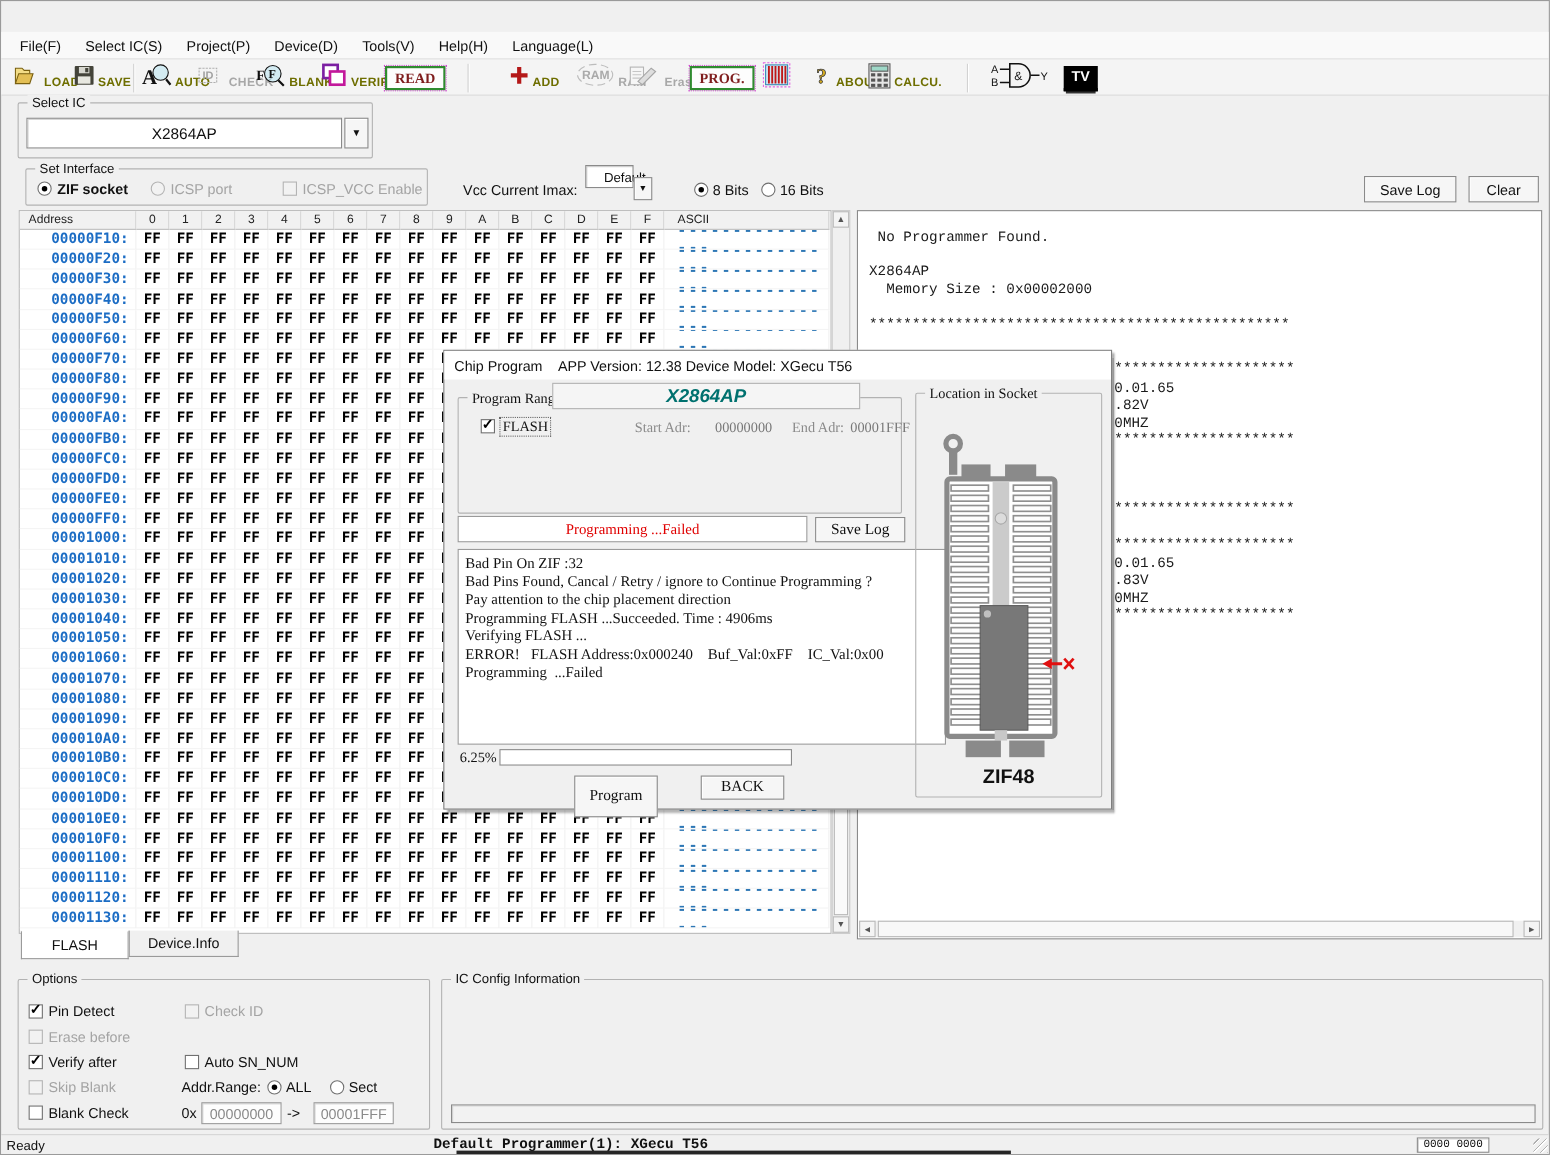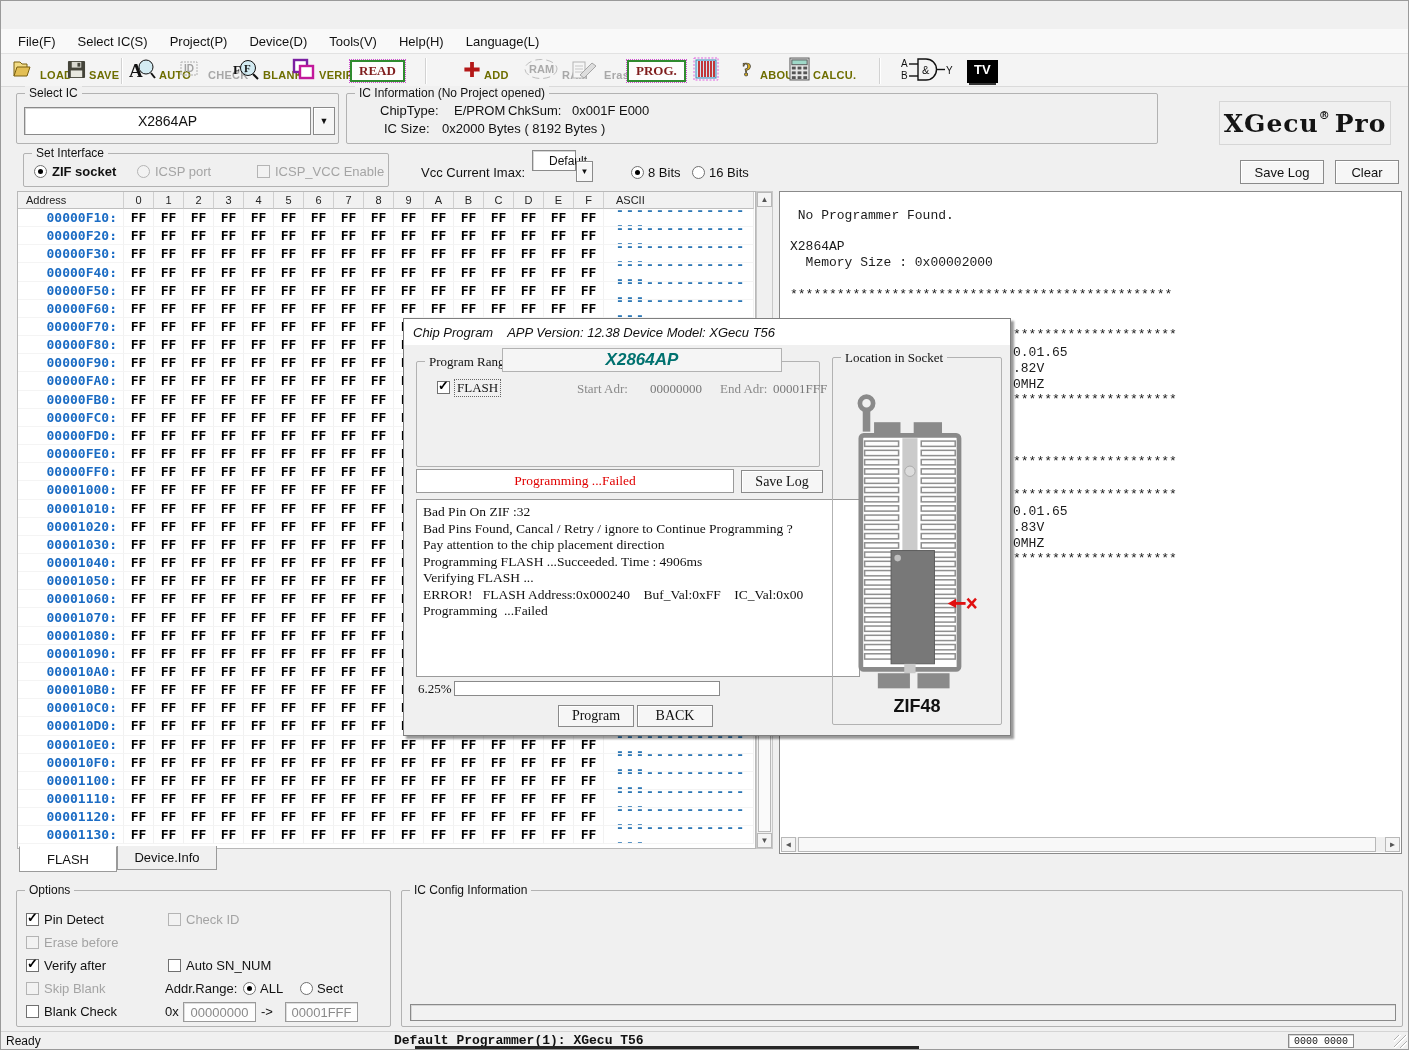--- a/index.html
+++ b/index.html
@@ -75,21 +75,21 @@
                border:1px solid #9a9a9a; border-top:1px solid #fff; }
   #tab-device { left:116px; top:845px; width:100px; height:24px; background:#f0f0f0;
                 border:1px solid #9a9a9a; border-top:none; }
   .opt-input { position:absolute; border:1px solid #9a9a9a; background:#fdfdfd; box-shadow:inset 1px 1px 0 #dcdcdc;
                font-size:13px; color:#8a8a8a; display:flex; align-items:center; justify-content:center; }
 
   
   #dialog { left:402px; top:317px; width:608px; height:418px; background:#f0f0f0;
             border:1px solid #7f7f7f; box-shadow:3px 3px 2px rgba(0,0,0,0.4); }
   #dialog-title { position:absolute; left:0; top:0; width:100%; height:26px; background:#fff;
-                  display:flex; align-items:center; padding-left:9px; font-size:13px; gap:14px;font-style:italic; }
+                  display:flex; align-items:center; padding-left:9px; font-size:13px; gap:14px; }
   .dser { font-family:"Liberation Serif", serif; }
   #chip-name-box { position:absolute; left:98px; top:29px; width:280px; height:24px; background:#f5f5f5;
                    border:1px solid #b2b2b2; display:flex; align-items:center; justify-content:center;
                    font-weight:bold; font-style:italic; font-size:17px; color:#00716f; z-index:3; }
   #dlog { position:absolute; left:12px; top:180px; width:444px; height:178px; background:#fff;
           border:1px solid #9a9a9a; font-family:"Liberation Serif", serif; font-size:13.5px;
           line-height:16.5px; padding:4px 6px; white-space:pre; overflow:hidden; }
   #dstatus { position:absolute; left:12px; top:150px; width:318px; height:24px; background:#fff;
              border:1px solid #9a9a9a; display:flex; align-items:center; justify-content:center;
              font-family:"Liberation Serif", serif; font-size:13.5px; color:#e00000; }
@@ -257,35 +257,21 @@
     </div>
 
   <div class="group" style="left:15px; top:92px; width:323px; height:51px;">
     <span class="glabel">Select IC</span>
     <div class="abs sunken" style="left:7px; top:13px; width:287px; height:28px; display:flex; align-items:center; justify-content:center; font-size:14px;">X2864AP</div>
     <div class="btn" style="left:296px; top:13px; width:22px; height:28px;">
       <span style="font-size:9px;">▼</span>
     </div>
   </div>
 
-  <div class="group" style="left:345px; top:92px; width:812px; height:51px;">
-    <span class="glabel">IC Information (No Project opened)</span>
-    <span class="lbl" style="left:33px; top:9px;">ChipType:</span>
-    <span class="lbl" style="left:107px; top:9px;">E/PROM</span>
-    <span class="lbl" style="left:161px; top:9px;">ChkSum:</span>
-    <span class="lbl" style="left:225px; top:9px;">0x001F E000</span>
-    <span class="lbl" style="left:37px; top:27px;">IC Size:</span>
-    <span class="lbl" style="left:95px; top:27px;">0x2000 Bytes ( 8192 Bytes )</span>
-  </div>
-
-  <div class="abs" id="logo-panel">
-    <span style="font-size:25px; letter-spacing:1px;">XGecu</span>
-    <span style="font-size:11px; vertical-align:super; position:relative; top:-8px;">®</span>
-    <span style="font-size:25px; letter-spacing:1px; margin-left:5px;">Pro</span>
-  </div>
+
 
   <div class="group" style="left:22px; top:152px; width:366px; height:34px;">
     <span class="glabel">Set Interface</span>
     <span class="radio on" style="left:10px; top:11px;"></span>
     <span class="lbl" style="left:28px; top:10px; font-weight:bold;">ZIF socket</span>
     <span class="radio disabled" style="left:113px; top:11px;"></span>
     <span class="lbl dim" style="left:131px; top:10px;">ICSP port</span>
     <span class="cb disabled" style="left:233px; top:11px;"></span>
     <span class="lbl dim" style="left:251px; top:10px;">ICSP_VCC Enable</span>
   </div>
@@ -1112,21 +1098,21 @@
       <span class="dlbl" style="left:303px; top:19px;">End Adr:</span>
       <span class="dlbl" style="left:356px; top:19px; color:#777;">00001FFF</span>
     </div>
 
     <div id="dstatus">Programming  ...Failed</div>
     <div class="btn dbtn" style="left:337px; top:151px; width:82px; height:23px;">Save Log</div>
     <div id="dlog"><div class="dlog-line">Bad Pin On ZIF :32</div><div class="dlog-line">Bad Pins Found, Cancal / Retry / ignore to Continue Programming ?</div><div class="dlog-line">Pay attention to the chip placement direction</div><div class="dlog-line">Programming FLASH ...Succeeded. Time : 4906ms</div><div class="dlog-line">Verifying FLASH ...</div><div class="dlog-line">ERROR!   FLASH Address:0x000240    Buf_Val:0xFF    IC_Val:0x00</div><div class="dlog-line">Programming  ...Failed</div></div>
 
     <span class="dlbl" style="left:14px; top:362px; color:#111;">6.25%</span>
     <div id="pbar"></div>
-    <div class="btn dbtn" style="left:118px; top:386px; width:76px; height:22px;margin-left:36px;">Program</div>
+    <div class="btn dbtn" style="left:118px; top:386px; width:76px; height:38px;">Program</div>
     <div class="btn dbtn" style="left:233px; top:386px; width:76px; height:22px;">BACK</div>
 
     <div class="group" style="left:428px; top:38px; width:170px; height:368px;">
       <span class="glabel dser" style="font-size:13px;">Location in Socket</span>
       <div class="abs" id="socket-svg" style="left:16px; top:34px; width:136px; height:302px;"><svg width="136" height="302" viewBox="0 0 135 320">
    <circle cx="14" cy="12" r="7" fill="none" stroke="#8a8a8a" stroke-width="5"></circle>
    <rect x="10" y="18" width="8" height="24" fill="#8a8a8a"></rect>
    <rect x="22" y="32" width="28" height="14" fill="#8a8a8a"></rect>
    <rect x="64" y="32" width="30" height="14" fill="#8a8a8a"></rect>
    <rect x="8" y="46" width="104" height="248" rx="3" fill="#ffffff" stroke="#8a8a8a" stroke-width="5"></rect>

